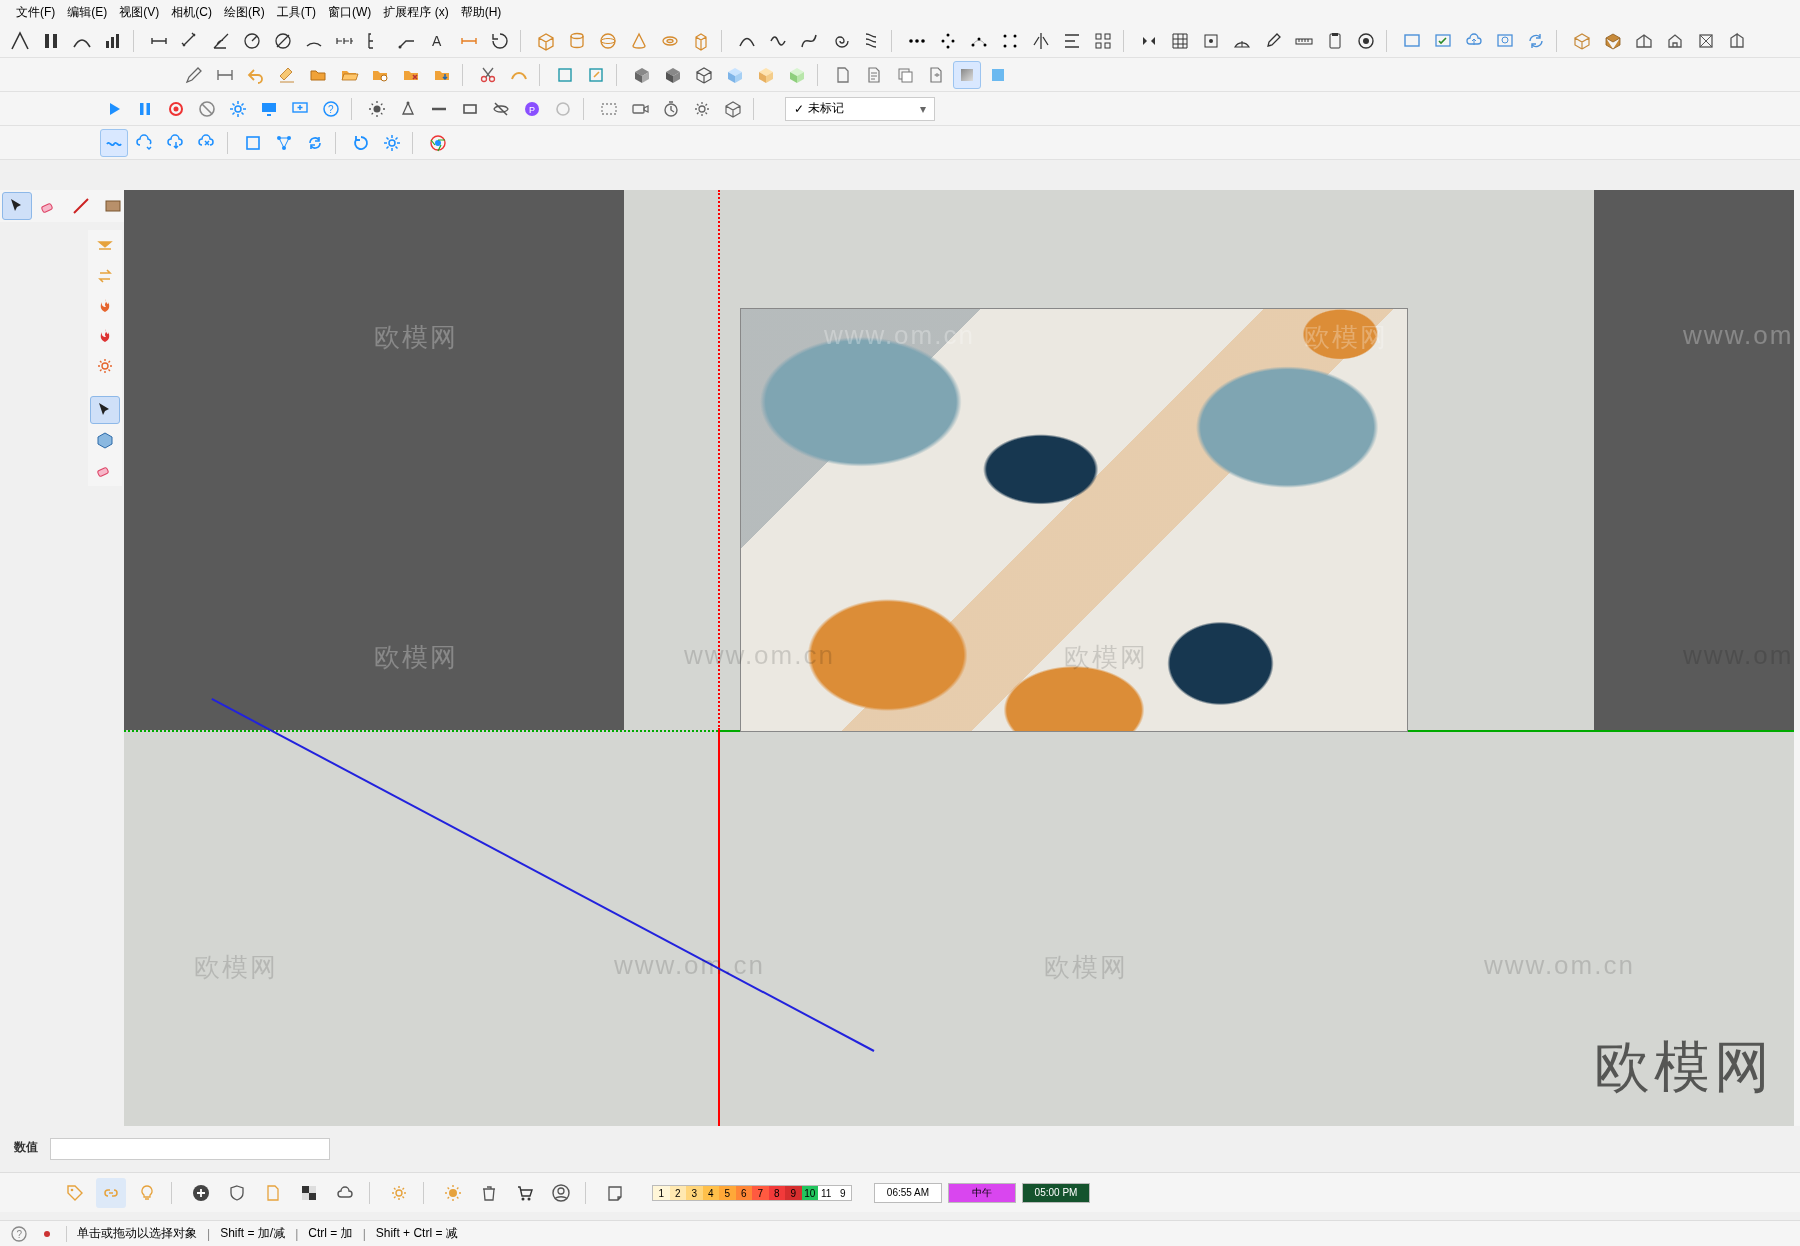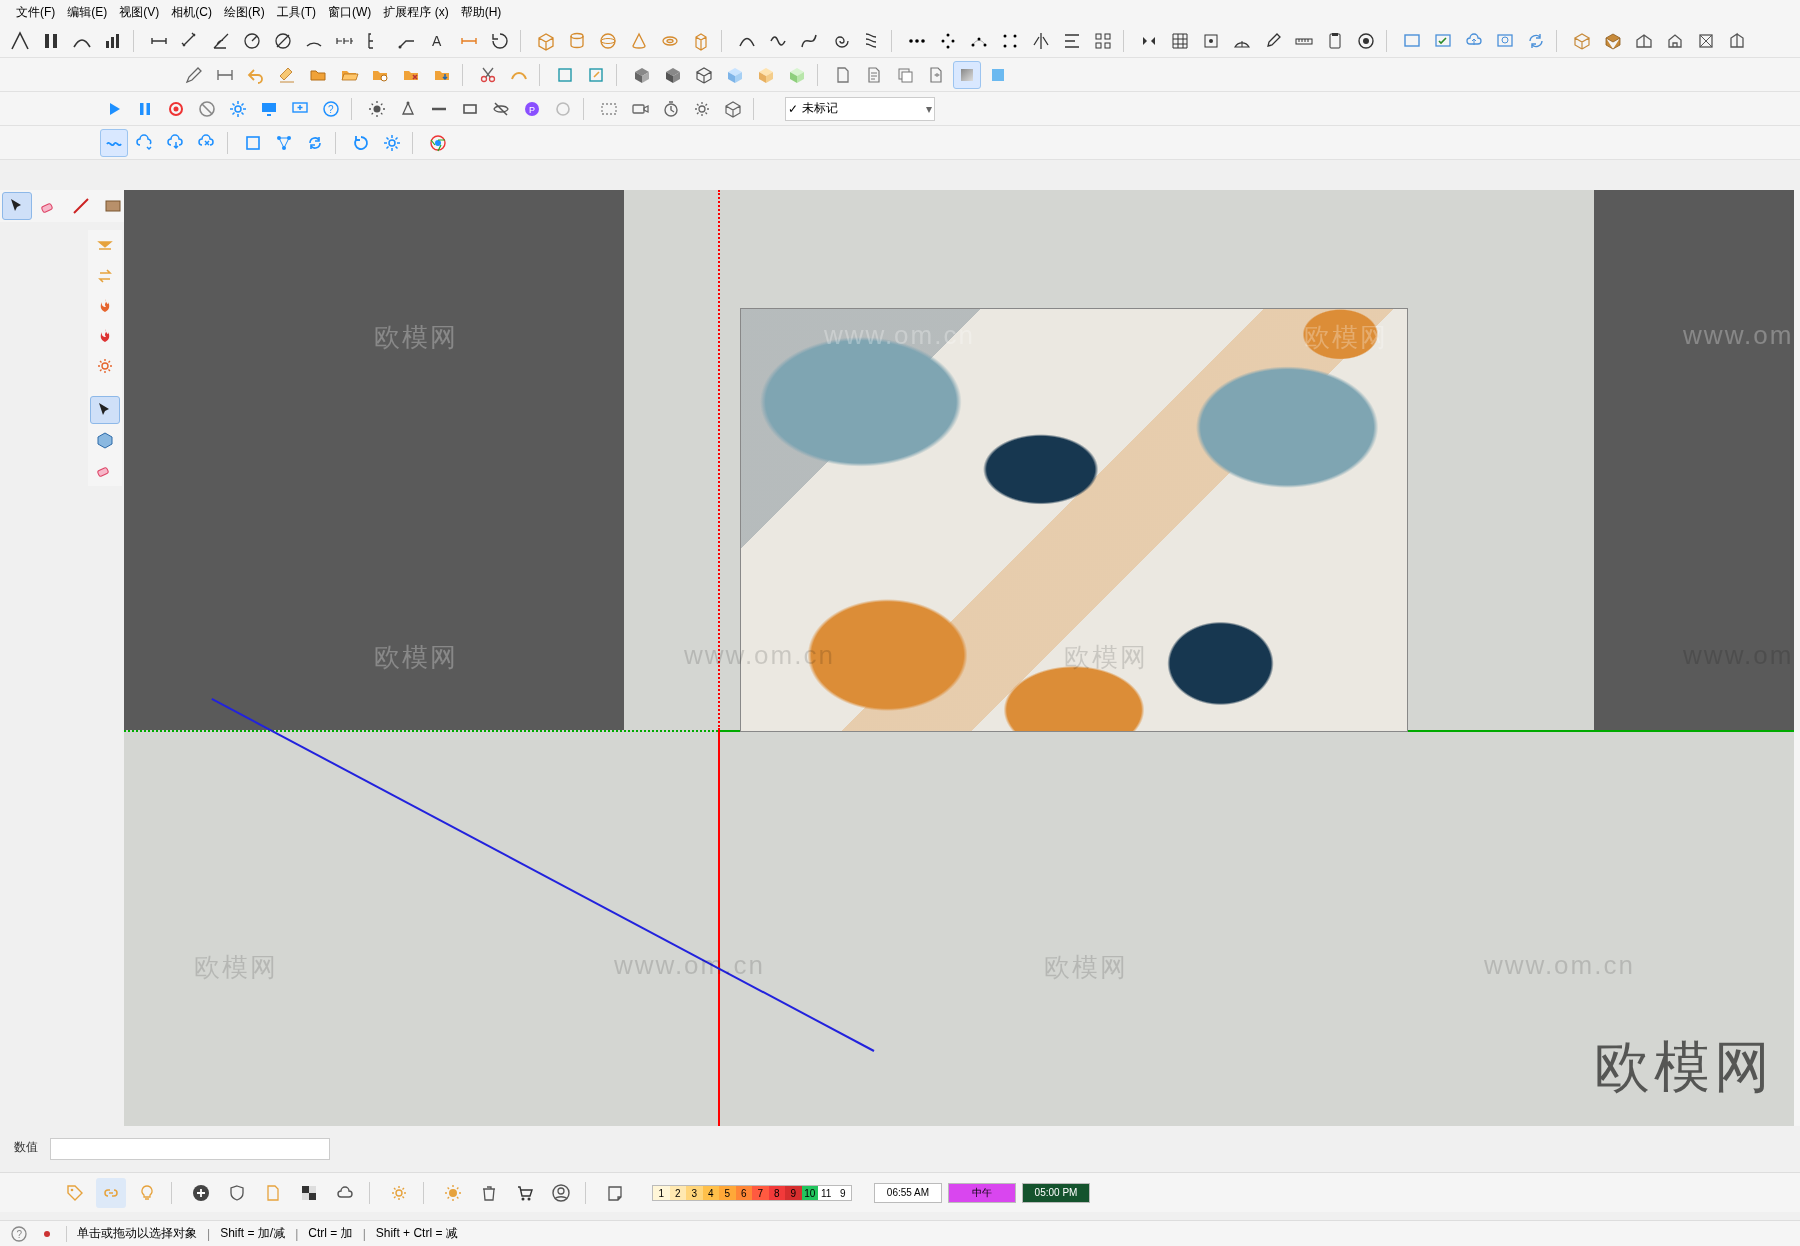--- a/index.html
+++ b/index.html
@@ -10,21 +10,21 @@
 .menubar span { cursor:default; }
 
 
 .tb-row { display:flex; align-items:center; padding:2px 6px; gap:3px; background:#f5f5f5; border-bottom:1px solid #e1e1e1; flex-wrap:wrap; min-height:34px; }
 .tb-btn { width:28px; height:28px; display:flex; align-items:center; justify-content:center; border:1px solid transparent; border-radius:3px; cursor:pointer; }
 .tb-btn.sel { background:#d9e8ff; border-color:#9cc4f0; }
 .tb-sep { width:6px; height:22px; border-left:1px solid #ccc; margin:0 3px; }
 .tb-row2 { padding-left:180px; }
 .tb-row3 { padding-left:100px; }
 .tb-row4 { padding-left:100px; }
-.tag-combo { width:150px; height:24px; border:1px solid #ccc; font-size:12px; display:flex; align-items:center; padding:0 2px; margin-left:20px; background:#fff; }
+.tag-combo { width:150px; height:24px; border:1px solid #ccc; font-size:12px; display:flex; align-items:center; padding:0 8px; margin-left:20px; background:#fff; }
 .tag-combo::before { content:"✓"; margin-right:4px; }
 .tag-combo::after { content:"▾"; margin-left:auto; color:#666; }
 
 
 .left-tools { position:absolute; left:0; top:190px; display:flex; }
 .tcol { display:flex; flex-direction:row; gap:2px; padding:2px; background:#f5f5f5; }
 .lt { width:30px; height:28px; display:flex; align-items:center; justify-content:center; cursor:pointer; border-radius:3px; }
 .lt.sel { background:#cfe0f8; border:1px solid #8db8e8; }
 
 .right-vbar { position:absolute; right:0; top:190px; width:6px; bottom:120px; background:#f5f5f5; }
@@ -51,21 +51,21 @@
     radial-gradient(ellipse 280px 180px at 18% 22%, #7fa3b0 0 34%, transparent 36%),
     radial-gradient(ellipse 240px 160px at 82% 28%, #7fa3b0 0 36%, transparent 38%),
     linear-gradient(135deg, rgba(28,58,82,.25) 0 22%, transparent 22% 48%, rgba(216,140,58,.3) 48% 60%, transparent 60%);
   filter:contrast(1.05);
 }
 .wm { position:absolute; color:rgba(255,255,255,.28); font-size:26px; font-weight:300; letter-spacing:2px; white-space:nowrap; }
 .wm.dark { color:rgba(0,0,0,.14); }
 .brand { position:absolute; right:20px; bottom:20px; font-size:56px; font-weight:500; color:rgba(0,0,0,.6); letter-spacing:4px; }
 
 
-.vcb-label { position:absolute; left:14px; bottom:90px; font-size:12px; color:#333; }
+.vcb-label { position:absolute; left:14px; bottom:90px; font-size:12px; color:#333;font-weight:bold; }
 .vcb-field { position:absolute; left:50px; bottom:86px; width:280px; height:22px; background:#fff; border:1px solid #ccc; }
 .bottom-bar { position:absolute; left:0; right:0; bottom:34px; height:40px; background:#f5f5f5; display:flex; align-items:center; padding:0 60px; gap:6px; border-top:1px solid #ddd; }
 .bb-btn { width:30px; height:30px; display:flex; align-items:center; justify-content:center; cursor:pointer; border-radius:3px; }
 .bb-btn.sel { background:#dde9f8; }
 .shadow-grad { width:200px; height:16px; border:1px solid #bbb; display:flex; font-size:10px; }
 .shadow-grad div { flex:1; text-align:center; line-height:16px; }
 .time-chip { width:68px; height:20px; border:1px solid #bbb; font-size:10px; display:flex; align-items:center; justify-content:center; background:#fff; }
 .status { position:absolute; left:0; right:0; bottom:0; height:26px; background:#f5f5f5; display:flex; align-items:center; padding:0 10px; font-size:12px; gap:10px; border-top:1px solid #ddd; }
 .stat-icon { width:18px; height:18px; display:inline-flex; align-items:center; justify-content:center; }
 

